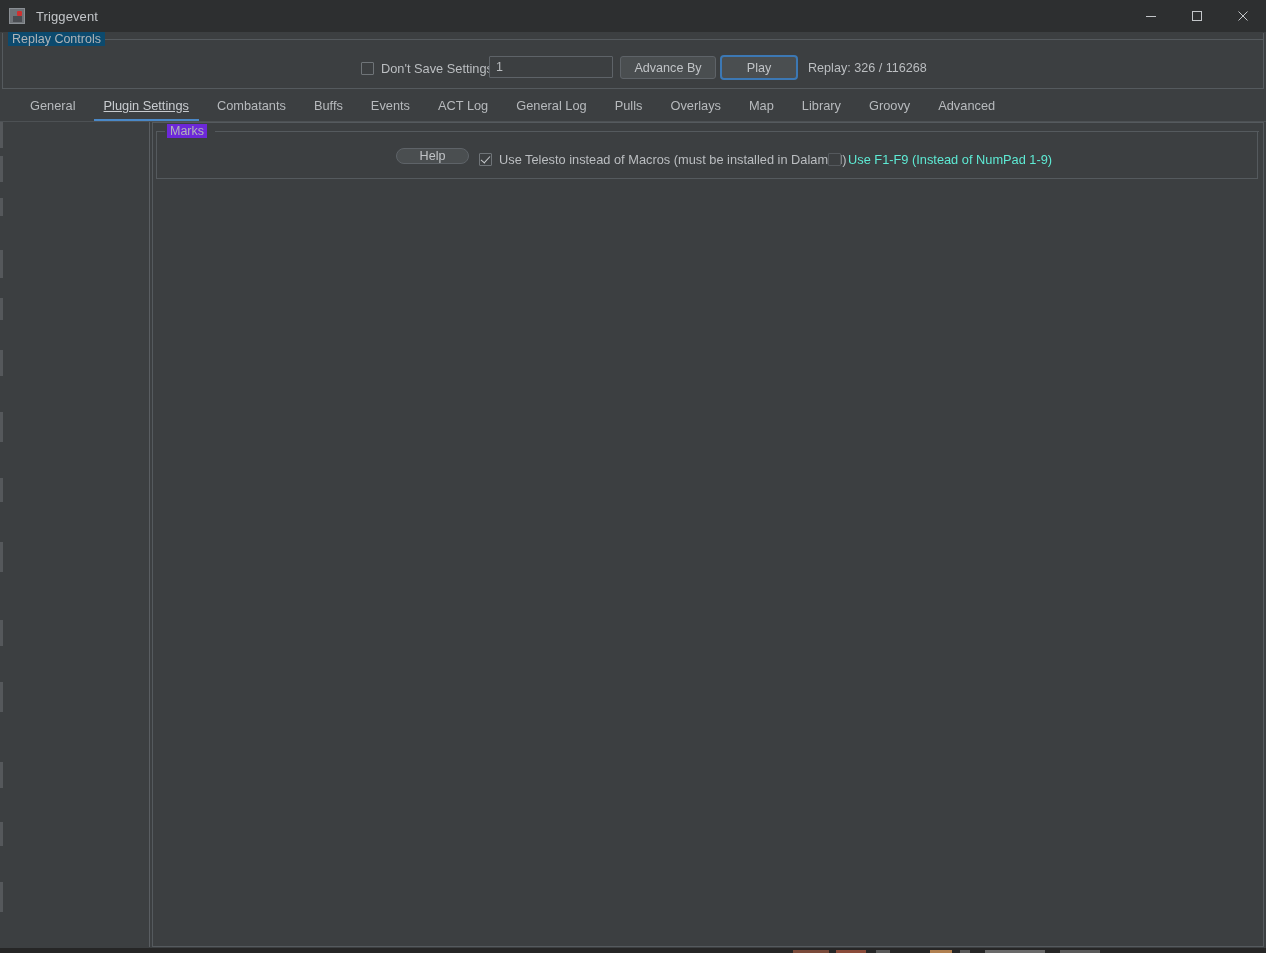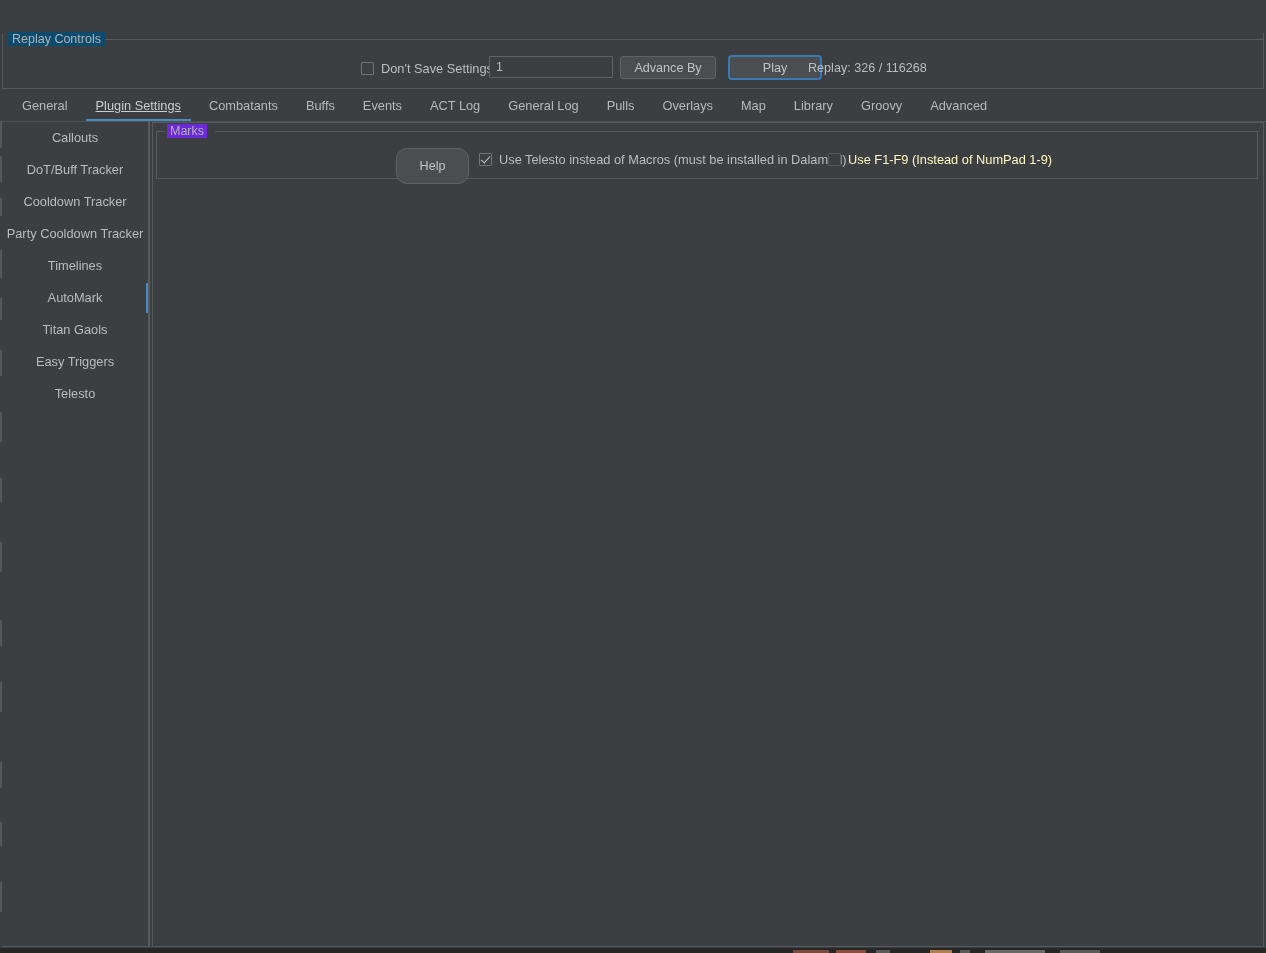--- a/index.html
+++ b/index.html
@@ -126,21 +126,21 @@
     border-width: 0 1.7px 1.7px 0;
     transform: rotate(42deg);
   }
   .cb.disabled { border-color: #55595d; }
 
   .lbl {
     font-size: 12.8px;
     color: #bbbec1;
     white-space: nowrap;
   }
-  .lbl.disabled { color: #fef9c3; }
+  .lbl.disabled { color: #5eead4; }
 
   .dont-save {
     position: absolute;
     left: 361px; top: 61px;
     display: flex;
     align-items: center;
     gap: 7px;
   }
 
   .adv-input {
@@ -171,44 +171,43 @@
     padding: 0;
   }
   .btn-advance {
     position: absolute;
     left: 620px; top: 56px;
     width: 96px; height: 23px;
   }
   .btn-play {
     position: absolute;
     left: 720px; top: 55px;
-    width: 94px; height: 25px;
+    width: 78px; height: 25px;
     border: 2px solid #3c78b4;
     background: #4a4e50;
     border-radius: 4px;
-    margin-left: 8px;
   }
   .replay-status {
     position: absolute;
     left: 808px; top: 61px;
     font-size: 12.6px;
     color: #bbbec1;
     white-space: nowrap;
   }
 
   
   .tabbar {
     position: absolute;
     left: 0; top: 90px;
     width: 1266px; height: 32px;
     background: #3c3f41;
   }
   .tabs {
     position: absolute;
-    left: 8px; top: 0;
+    left: 16px; top: 0;
     display: flex;
     height: 32px;
   }
   .tab {
     font-size: 12.8px;
     color: #b7babd;
     padding: 0 14px;
     height: 32px;
     line-height: 32px;
     white-space: nowrap;
@@ -321,21 +320,21 @@
     line-height: 14px;
   }
   .marks-row {
     position: absolute;
     left: 0; top: 13px;
     width: 1102px; height: 30px;
   }
   .btn-help {
     position: absolute;
     left: 239px; top: 4px;
-    width: 73px; height: 36px; border-radius: 11px;
+    width: 73px; height: 16px; border-radius: 11px;
   }
   .mk-cb1 {
     position: absolute;
     left: 322px; top: 8px;
     display: flex;
     align-items: center;
     gap: 7px;
   }
   .mk-cb2 {
     position: absolute;
@@ -356,20 +355,42 @@
     position: absolute;
     top: 2px; height: 3px;
     display: block;
   }
 </style>
 </head>
 <body>
 
 <div id="app">
 
+  <div class="titlebar">
+    <div class="title-icon"></div>
+    <div class="title-text">Triggevent</div>
+    <div class="winbtns">
+      <div class="winbtn">
+        <svg width="12" height="12" viewBox="0 0 12 12">
+            <line x1="1" y1="6.5" x2="11" y2="6.5" stroke="currentColor" stroke-width="1"></line>
+          </svg>
+      </div>
+      <div class="winbtn">
+        <svg width="12" height="12" viewBox="0 0 12 12">
+            <rect x="1.5" y="1.5" width="9" height="9" fill="none" stroke="currentColor" stroke-width="1"></rect>
+          </svg>
+      </div>
+      <div class="winbtn">
+        <svg width="12" height="12" viewBox="0 0 12 12">
+            <line x1="1.5" y1="1.5" x2="10.5" y2="10.5" stroke="currentColor" stroke-width="1"></line>
+            <line x1="10.5" y1="1.5" x2="1.5" y2="10.5" stroke="currentColor" stroke-width="1"></line>
+          </svg>
+      </div>
+    </div>
+  </div>
 
   <div class="replay-group"></div>
   <div class="replay-legend-tick"></div>
   <div class="replay-legend-line"></div>
   <div class="replay-legend">Replay Controls</div>
 
   <div class="dont-save">
     <span class="cb"></span>
     <span class="lbl">Don't Save Settings</span>
   </div>
@@ -409,31 +430,20 @@
     <i style="top:290px;height:30px;"></i>
     <i style="top:356px;height:24px;"></i>
     <i style="top:420px;height:30px;"></i>
     <i style="top:498px;height:26px;"></i>
     <i style="top:560px;height:30px;"></i>
     <i style="top:640px;height:26px;"></i>
     <i style="top:700px;height:24px;"></i>
     <i style="top:760px;height:30px;"></i>
   </div>
 
-  <div class="sidebar">
-    <div class="side-item">Callouts</div>
-    <div class="side-item">DoT/Buff Tracker</div>
-    <div class="side-item">Cooldown Tracker</div>
-    <div class="side-item">Party Cooldown Tracker</div>
-    <div class="side-item">Timelines</div>
-    <div class="side-item selected">AutoMark</div>
-    <div class="side-item">Titan Gaols</div>
-    <div class="side-item">Easy Triggers</div>
-    <div class="side-item">Telesto</div>
-  </div>
 
   <div class="divider"></div>
 
   <div class="content">
 
     <div class="marks-group">
       <div class="marks-top-left"></div>
       <div class="marks-top-right"></div>
       <div class="marks-legend">Marks</div>
 

